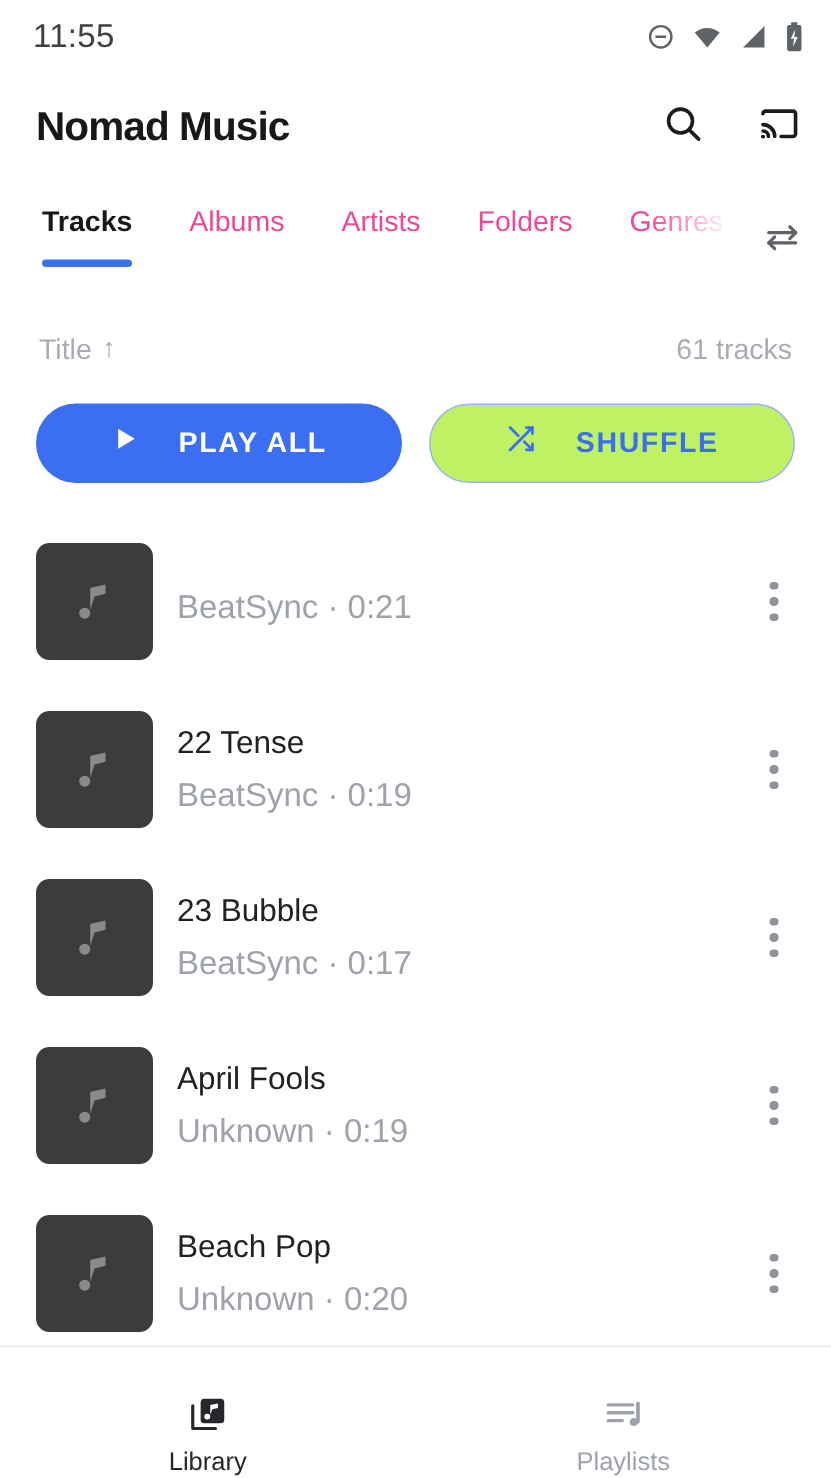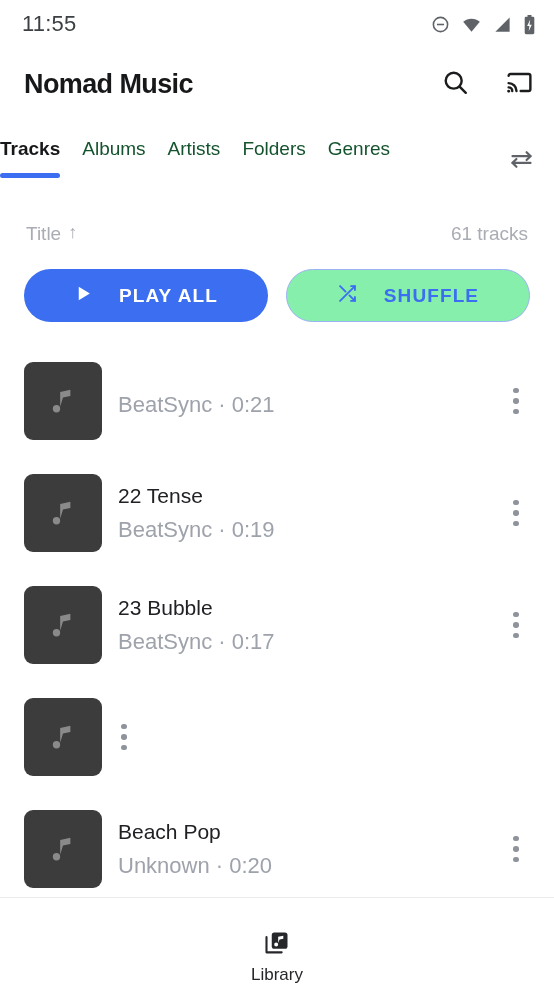--- a/index.html
+++ b/index.html
@@ -86,31 +86,32 @@
     top: 132px; left: 0;
     width: 554px;
     height: 58px;
     display: flex;
     align-items: flex-start;
   }
   .tabs {
     position: relative;
     display: flex;
     align-items: flex-start;
-    gap: 22px;
+    padding-left: 28px;
+    gap: 38px;
     flex: 1;
     height: 58px;
     overflow: hidden;
     -webkit-mask-image: linear-gradient(to right, #000 0, #000 432px, rgba(0,0,0,0.12) 480px, rgba(0,0,0,0) 498px);
             mask-image: linear-gradient(to right, #000 0, #000 432px, rgba(0,0,0,0.12) 480px, rgba(0,0,0,0) 498px);
   }
   .tab {
     position: relative;
     font-size: 19px;
-    color: #14532d;
+    color: #ec4899;
     white-space: nowrap;
     padding-top: 6px;
     cursor: pointer;
   }
   .tab.active {
     color: #17181a;
     font-weight: bold;
   }
   .tab.active::after {
     content: "";
@@ -171,21 +172,21 @@
     border: none;
     font-family: "Liberation Sans", sans-serif;
   }
   .btn-play {
     width: 246px;
     background: #3b6ef0;
     color: #ffffff;
   }
   .btn-shuffle {
     width: 246px;
-    background: #86efac;
+    background: #bef264;
     color: #3b6ef0;
     border: 1.6px solid #9db2f4;
   }
 
   
   .track-list {
     position: absolute;
     top: 345px; left: 0;
     width: 554px;
     height: 552px;
@@ -436,20 +437,24 @@
           <i></i>
       </div>
     </div>
 
     <div class="track-row">
       <div class="art">
         <svg width="34" height="34" viewBox="0 0 24 24">
             <path d="M10 17.5 a2.6 2.6 0 1 1 -2.6 -2.6 a2.6 2.6 0 0 1 2.6 2.6 Z M10 16 V5.6 L17.2 4 V8.4 L12 9.6" fill="#8a8a8a"></path>
           </svg>
       </div>
+      <div class="track-text">
+        <div class="track-title">April Fools</div>
+        <div class="track-sub">Unknown · 0:19</div>
+      </div>
       <div class="overflow-btn">
         <i></i>
           <i></i>
           <i></i>
       </div>
     </div>
 
     <div class="track-row">
       <div class="art">
         <svg width="34" height="34" viewBox="0 0 24 24">
@@ -475,17 +480,30 @@
       <span class="nav-icon">
         <svg width="28" height="28" viewBox="0 0 24 24" fill="none" stroke="#26272b" stroke-width="1.8" stroke-linejoin="round">
           <path d="M3 7 V20 H16" stroke-linecap="round"></path>
           <rect x="7.5" y="3" width="13.5" height="14" rx="2.2" fill="#26272b" stroke="none"></rect>
           <path d="M13 13.2 a1.7 1.7 0 1 1 -1.7 -1.7 a1.7 1.7 0 0 1 1.7 1.7 Z M13 12.1 V6.6 L17.4 5.7 V8.3 L14.2 9" fill="#ffffff" stroke="none"></path>
         </svg>
       </span>
       <span class="nav-label">Library</span>
     </div>
 
+    <div class="nav-item">
+      <span class="nav-icon">
+        <svg width="28" height="28" viewBox="0 0 24 24" fill="none" stroke="#9ea2ab" stroke-width="1.9" stroke-linecap="round">
+          <line x1="3" y1="6.5" x2="17" y2="6.5"></line>
+          <line x1="3" y1="11" x2="17" y2="11"></line>
+          <line x1="3" y1="15.5" x2="11" y2="15.5"></line>
+          <path d="M20 16 V5.6 L20 5.6"></path>
+          <circle cx="17.6" cy="16.3" r="2.3" fill="#9ea2ab" stroke="none"></circle>
+          <path d="M19.9 16.3 V5.6"></path>
+        </svg>
+      </span>
+      <span class="nav-label">Playlists</span>
+    </div>
 
 
   </div>
 
 </div>
 
 </body></html>

